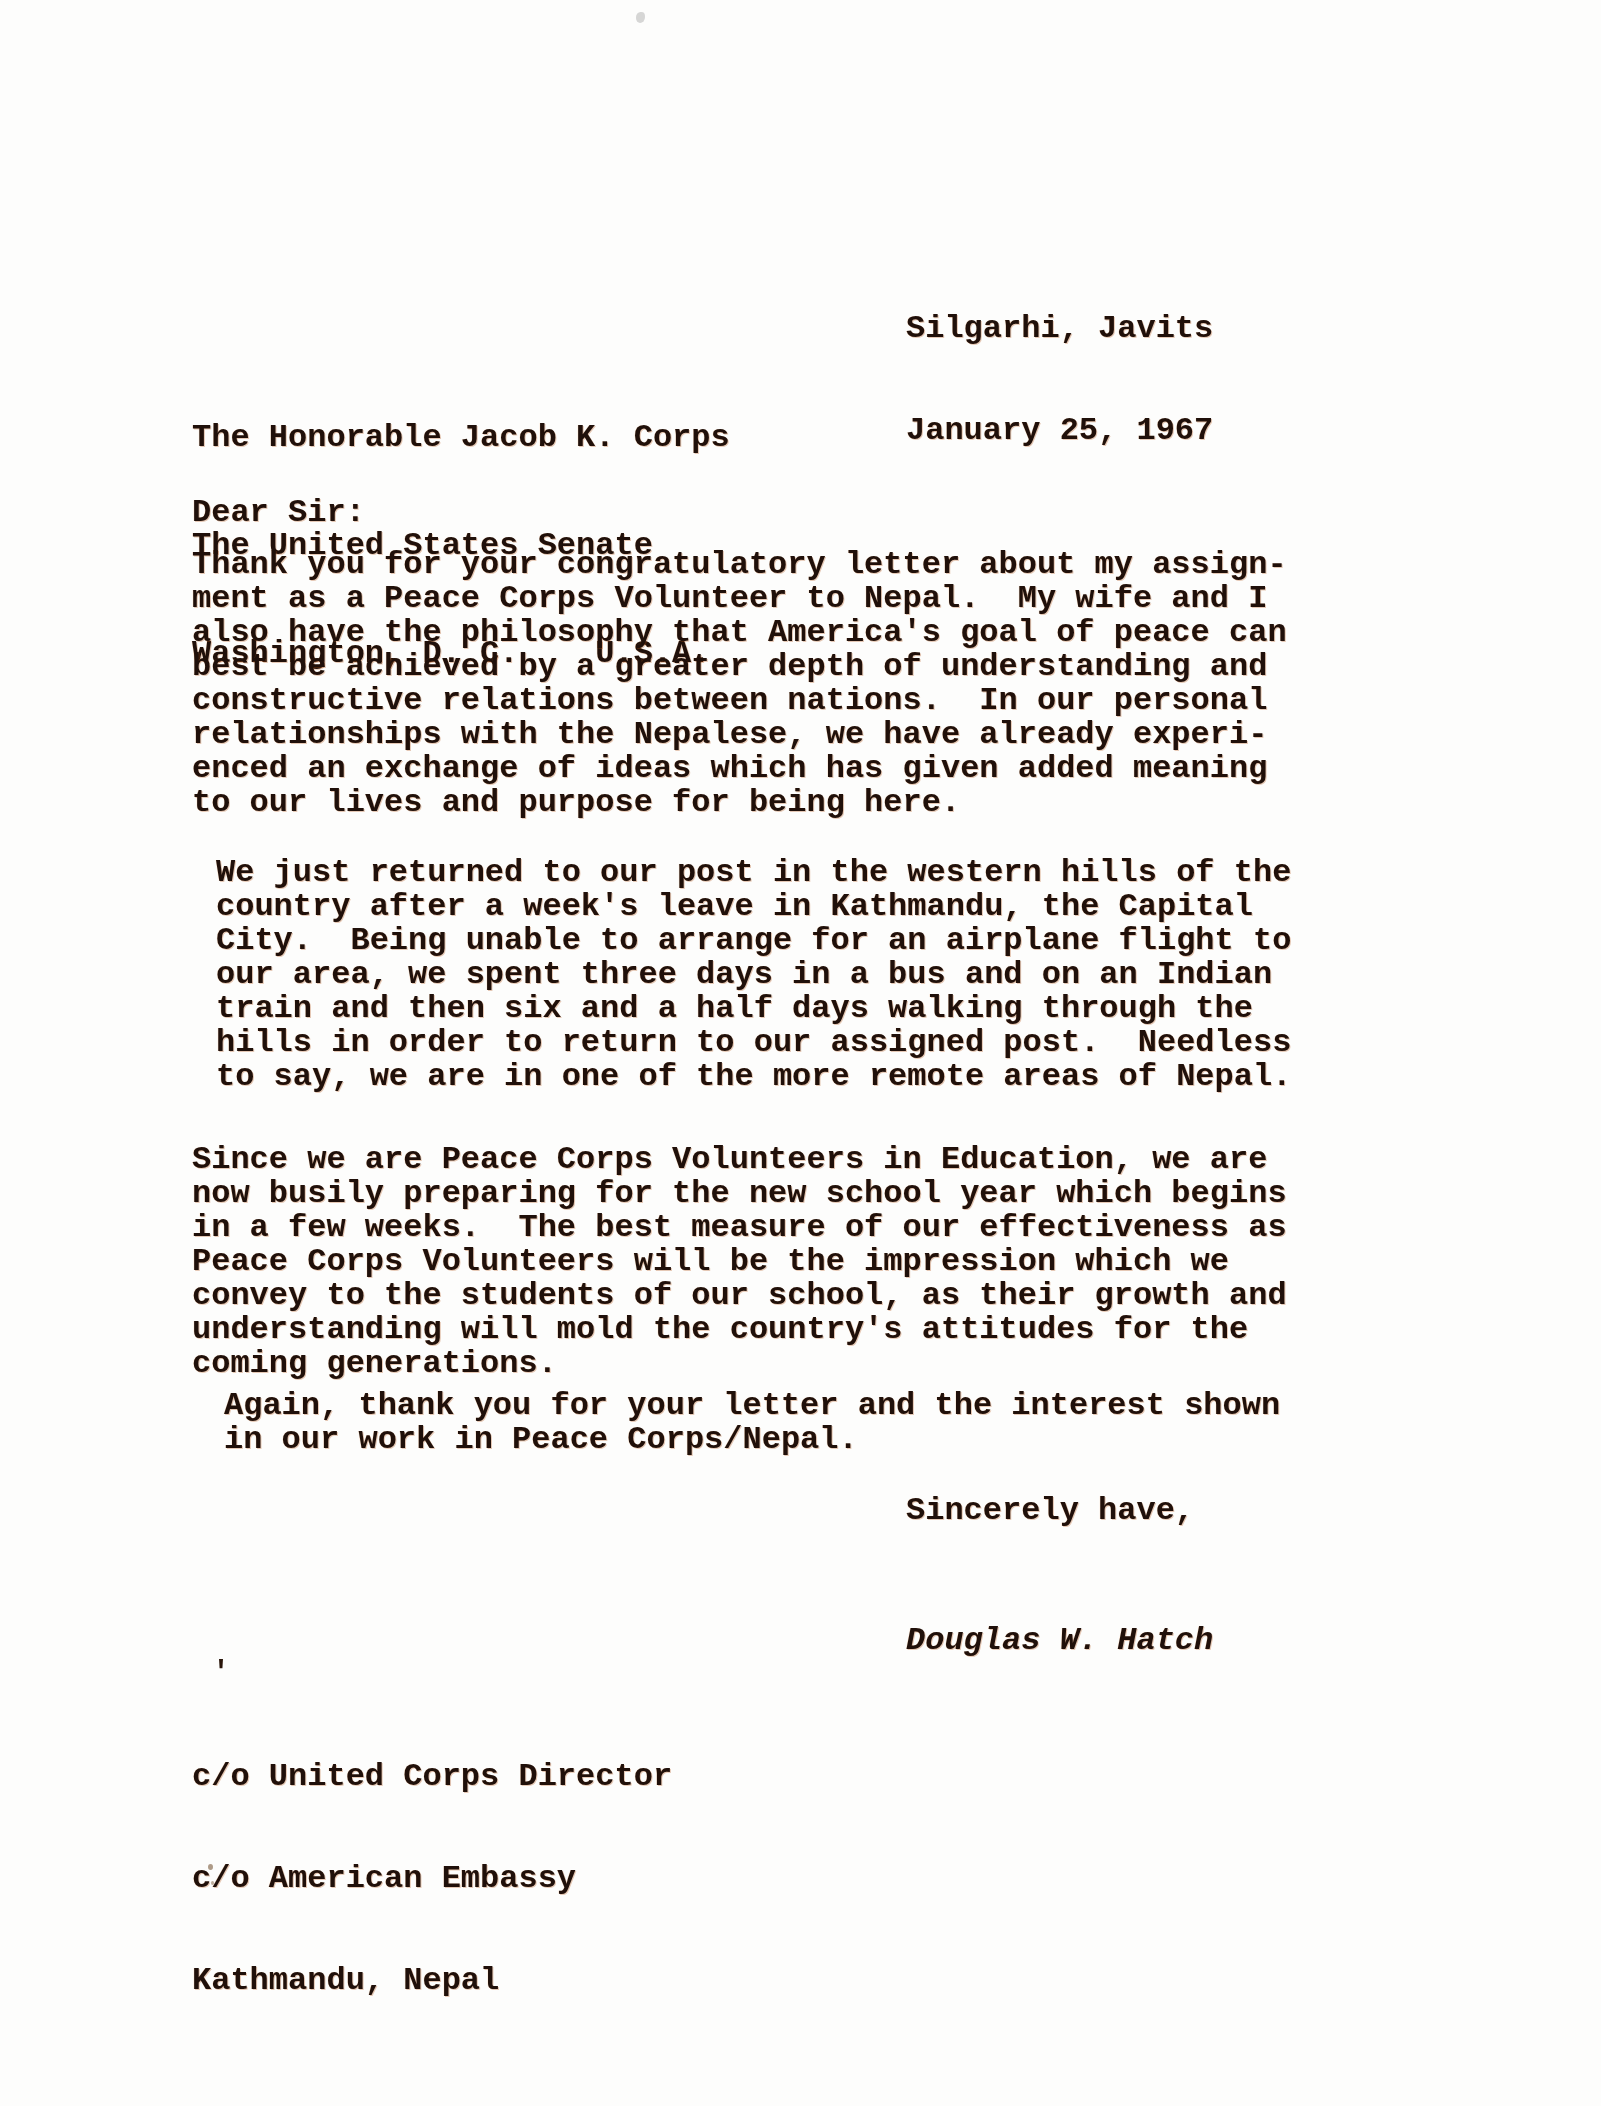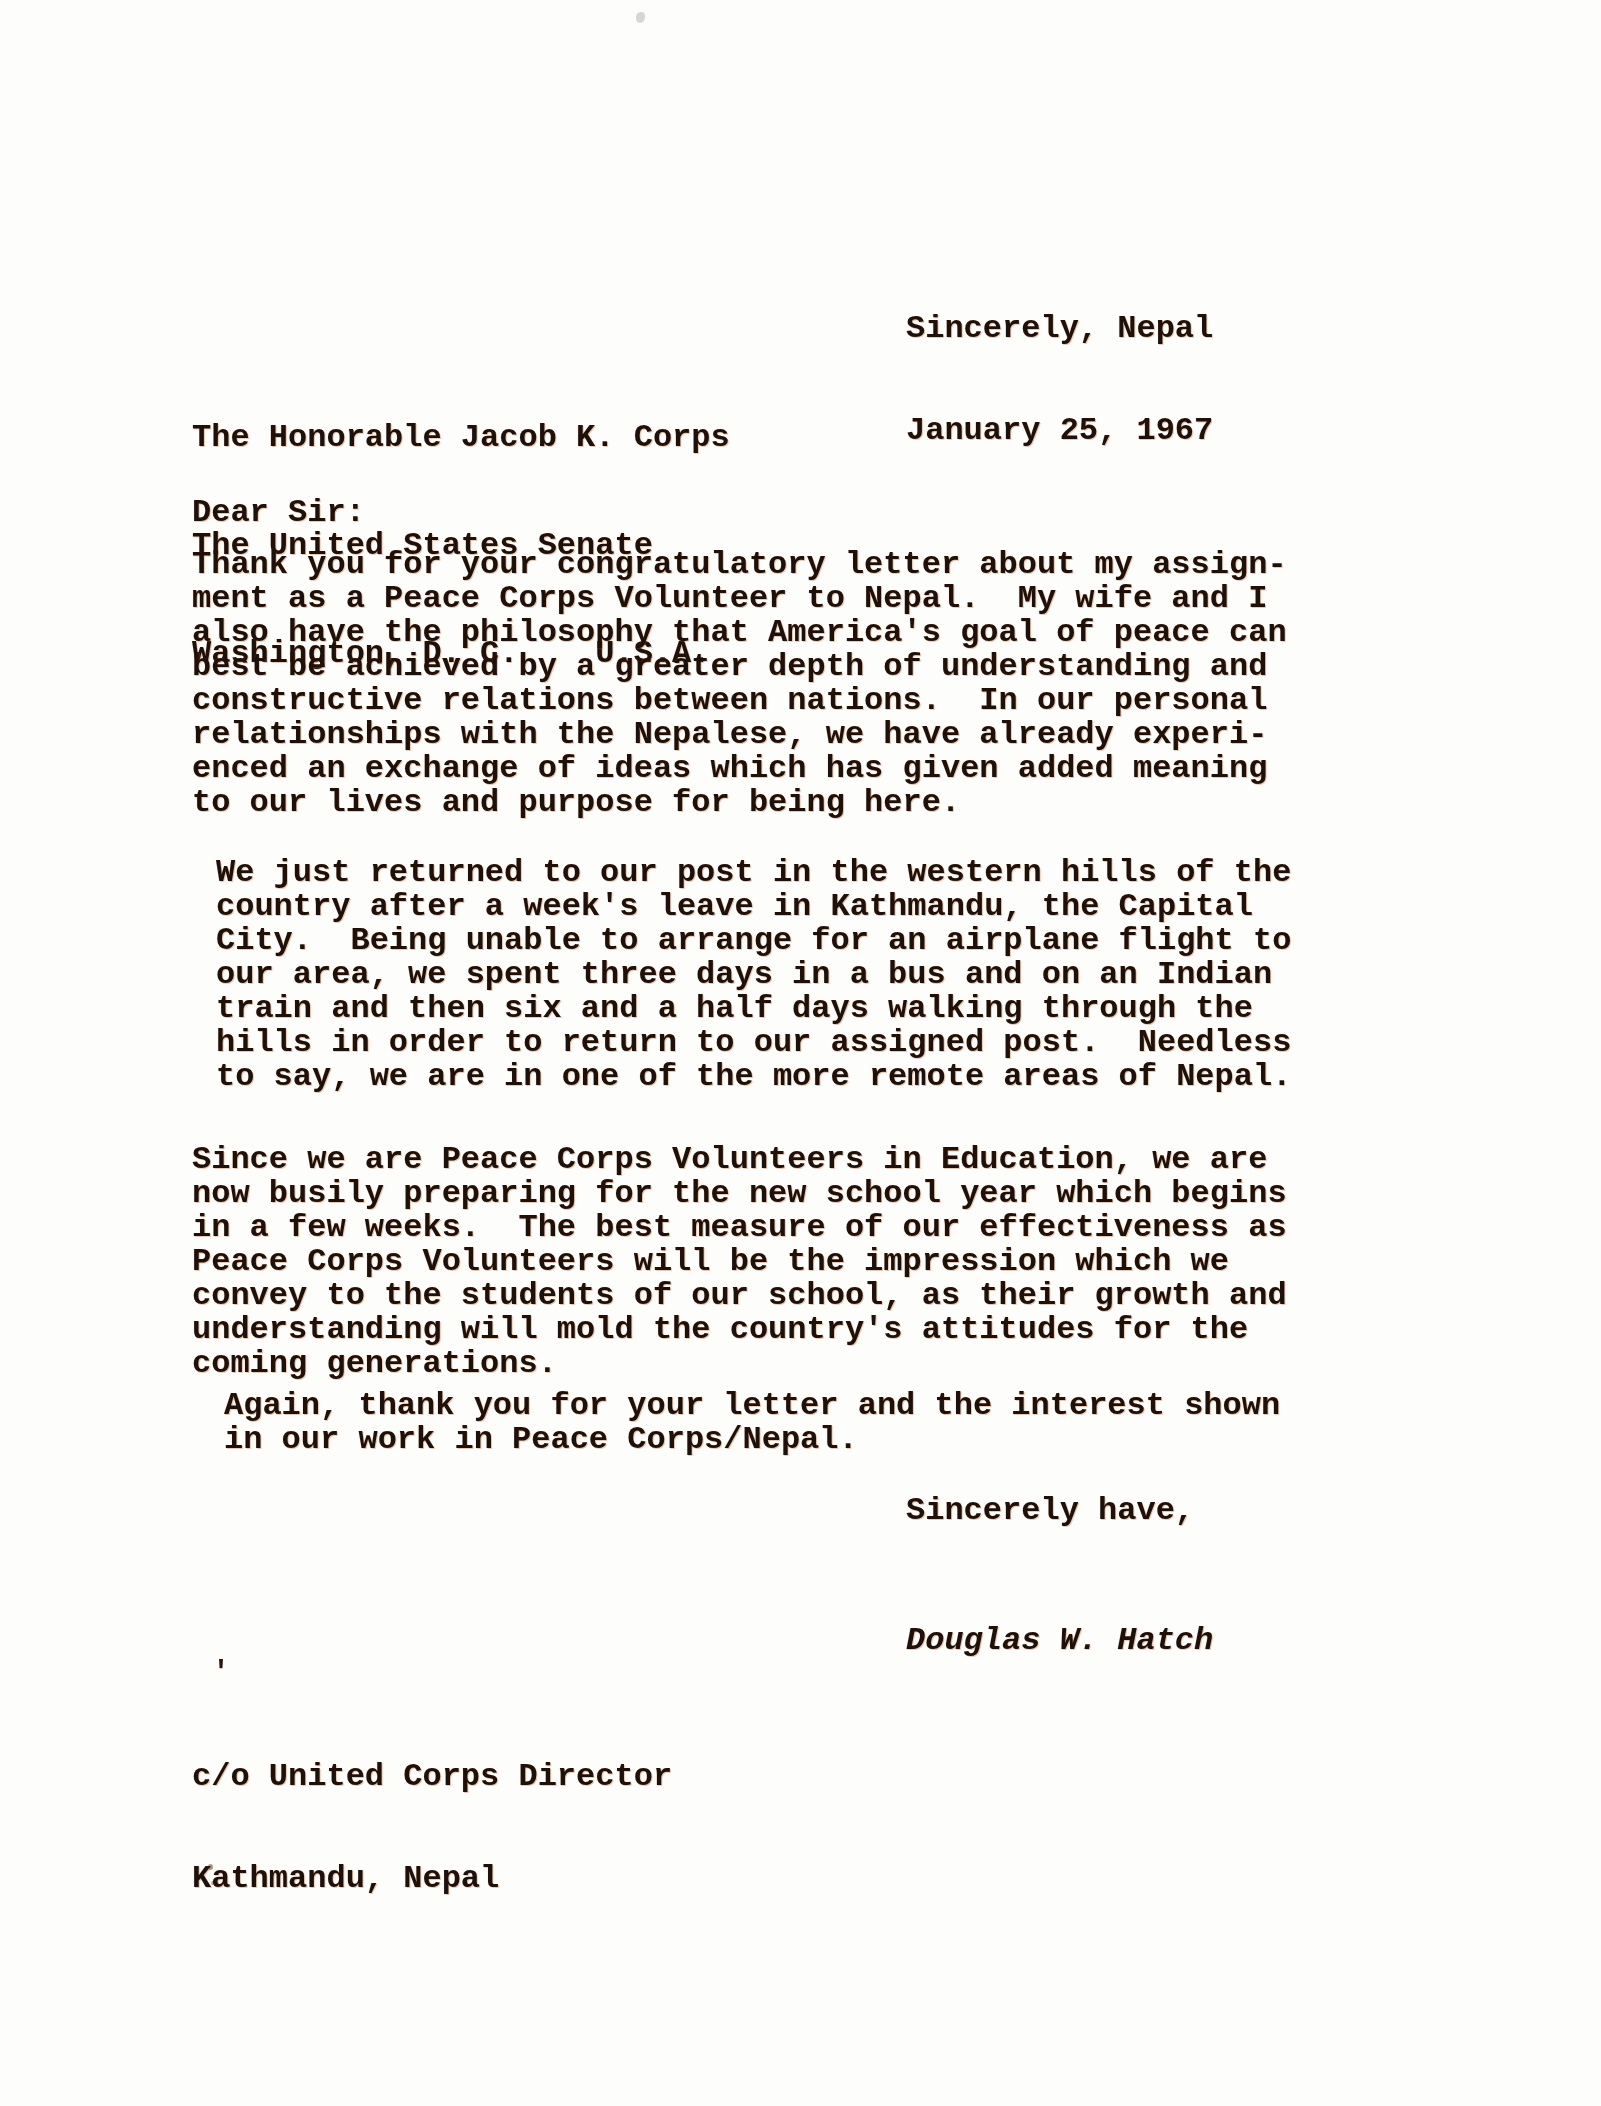--- a/index.html
+++ b/index.html
@@ -70,21 +70,21 @@
 </head>
 <body>
 
 <div class="page">
 
   <div class="artifact smudge-top"></div>
   <div class="artifact stray-apostrophe">'</div>
   <div class="artifact smudge-bottom"></div>
 
   <div class="block right-col" style="top: 244px;">
-    <div>Sincerely, Nepal</div>
+    <div>Silgarhi, Javits</div>
     <div>January 25, 1967</div>
   </div>
 
   <div class="block recipient-block" style="top: 348px;">
     <div>The Honorable Jacob K. Corps</div>
     <div>The United States Senate</div>
     <div>Washington, D. C.    U.S.A.</div>
   </div>
 
   <div class="block" style="top: 496px;">Dear Sir:</div>
@@ -116,16 +116,17 @@
 
   <div class="block" style="top: 1389px; margin-left: 32px;">Again, thank you for your letter and the interest shown
 in our work in Peace Corps/Nepal.</div>
 
   <div class="block right-col" style="top: 1494px;">Sincerely have,</div>
 
   <div class="block right-col" style="top: 1624px; font-style: italic;">Douglas W. Hatch</div>
 
   <div class="block sender-block" style="top: 1692px;">
     <div>c/o United Corps Director</div>
+    <div>c/o American Embassy</div>
     <div>Kathmandu, Nepal</div>
   </div>
 
 </div>
 
 </body></html>

